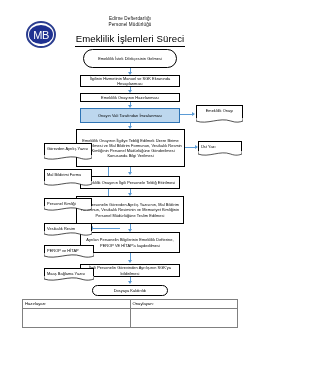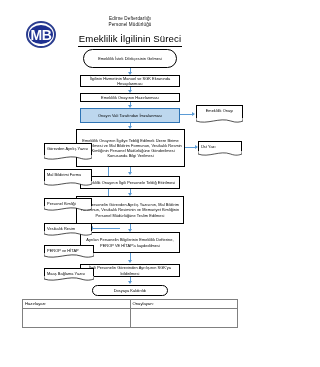--- a/index.html
+++ b/index.html
@@ -25,21 +25,21 @@
     box-sizing:border-box;
   }
   .logo .inner{
     position:absolute;left:3px;top:4px;right:3px;bottom:4px;
     border-radius:50%;
     background:#1f3191;
   }
   .logo .mb{
     position:absolute;inset:0;
     display:flex;align-items:center;justify-content:center;
-    color:#ffffff;font-size:14px;font-weight:bold;letter-spacing:-.5px;
+    color:#ffffff;font-size:11px;font-weight:normal;letter-spacing:-.5px;
   }
 
   .hdr{
     position:absolute;left:62px;top:16px;width:136px;
     text-align:center;
   }
   .hdr .l1,.hdr .l2{
     font-size:4.6px;line-height:6px;letter-spacing:.1px;color:#111;
   }
   .hdr .title{
@@ -137,21 +137,21 @@
 
   <div class="logo">
     <div class="oval"></div>
     <div class="inner"></div>
     <div class="mb">MB</div>
   </div>
 
   <div class="hdr">
     <div class="l1">Edirne Defterdarlığı</div>
     <div class="l2">Personel Müdürlüğü</div>
-    <div class="title">Emeklilik İlgilinin Süreci</div>
+    <div class="title">Emeklilik İşlemleri Süreci</div>
   </div>
 
   <div class="ln v" style="left:130px;top:68px;height:5px;"></div>
   <div class="arw down" style="left:128px;top:72px;"></div>
 
   <div class="ln v" style="left:130px;top:87px;height:4px;"></div>
   <div class="arw down" style="left:128px;top:90px;"></div>
 
   <div class="ln v" style="left:130px;top:102px;height:4px;"></div>
   <div class="arw down" style="left:128px;top:105px;"></div>

